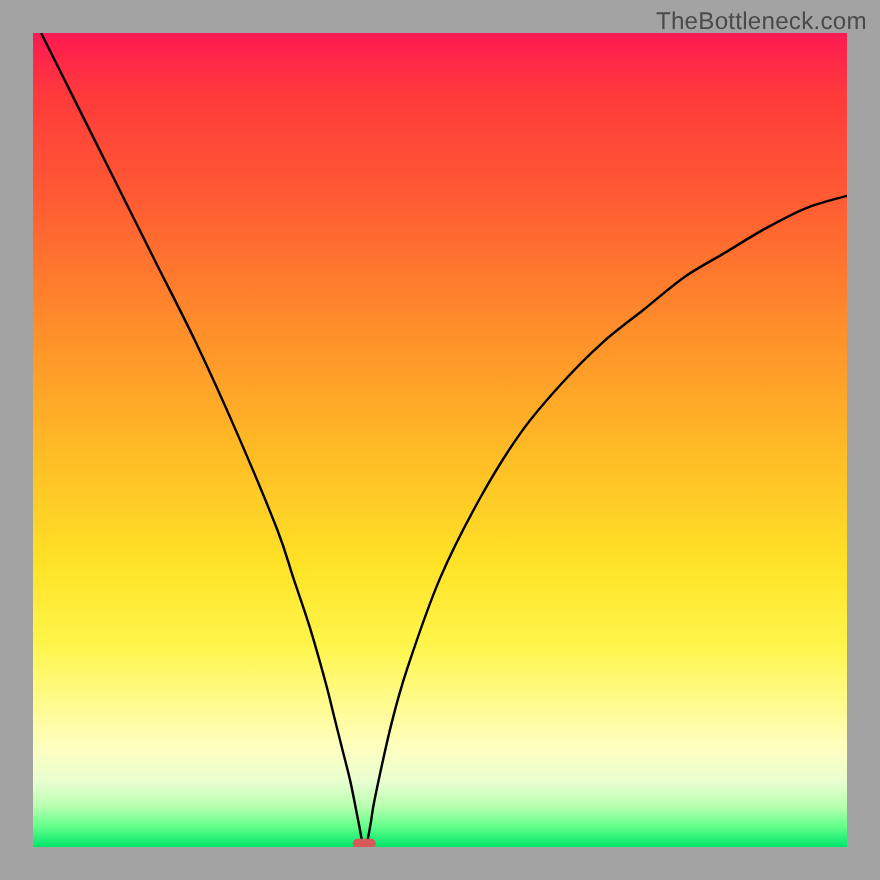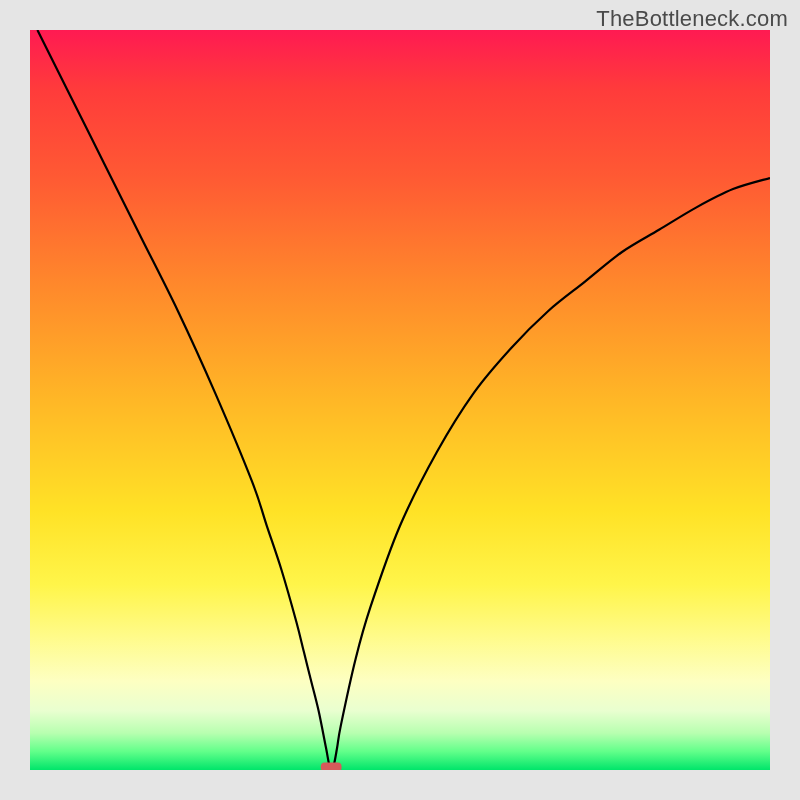--- a/index.html
+++ b/index.html
@@ -8,21 +8,21 @@
     width: 800px;
     height: 800px;
     overflow: hidden;
     background: #000;
     font-family: Arial, Helvetica, sans-serif;
   }
   .frame {
     position: relative;
     width: 800px;
     height: 800px;
-    background: #e5e5e5;
+    background: #a3a3a3;
   }
   .plot-area {
     position: absolute;
     left: 30px;
     top: 30px;
     width: 740px;
     height: 740px;
     background: linear-gradient(to bottom,
       #ff1a52 0%,
       #ff3b3b 8%,

